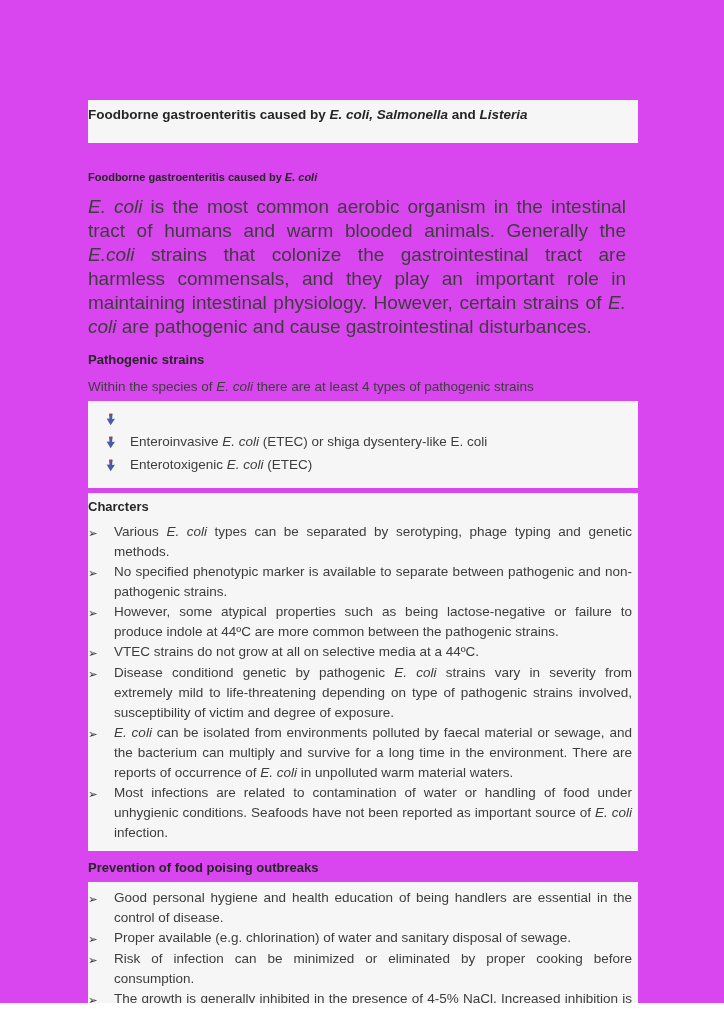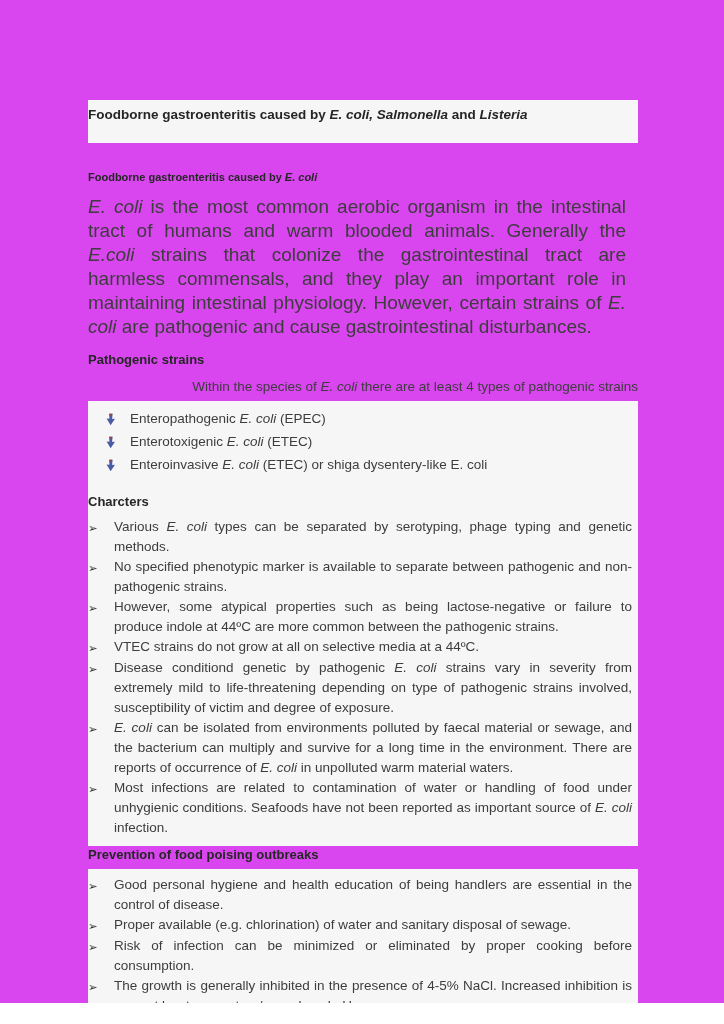--- a/index.html
+++ b/index.html
@@ -44,21 +44,20 @@
   .para {
     margin: 9px 12px 0 0;
     font-size: 19px;
     line-height: 24px;
     text-align: justify;
   }
   .intro-line {
     margin: 10px 0 0 0;
     font-size: 13.5px;
     line-height: 17px;
-    text-align: right;
   }
   .pathogenic-heading { margin-top: 12px; }
   .it { font-style: italic; }
   .list { display: block; }
   .li {
     display: flex;
     align-items: flex-start;
     font-size: 13.5px;
     line-height: 20px;
     margin: 0;
@@ -77,24 +76,25 @@
   }
   
   .chevron-bullet {
     flex: none;
     width: 26px;
     font-size: 11.5px;
     color: #2e2e2e;
     padding-top: 1px;
   }
   .characters-block {
+    margin-top: 5px;
     padding: 5px 6px 8px 0;
   }
   .characters-block .h3 { margin-bottom: 7px; }
-  .prevention-heading { }
+  .prevention-heading { margin-top: 8px; }
   .prevention-block {
     margin-top: 6px;
     padding: 6px 6px 8px 0;
   }
 </style>
 </head>
 <body>
 
 <div class="page">
   <div class="content">
@@ -111,43 +111,42 @@
 
     <div class="list strain-block gray-block">
 
         <div class="li">
           <span class="strain-bullet">
             <svg width="10" height="13" viewBox="0 0 10 13" aria-hidden="true">
               <path d="M3.2 0.8 L6.4 0.8 L6.2 6 L9 5.8 L4.6 12.2 L0.6 5.6 L3.4 5.8 Z" fill="#4a5aa5"></path>
               <path d="M3.2 0.8 L6.4 0.8 L6.3 2.6 L3.3 2.6 Z" fill="#a0433e"></path>
             </svg>
           </span>
-          <span class="li-text"><span>Enteropathogenic </span><span class="it">E. coli</span><span> (EPEC)</span></span>
+        </div>
+
+        <div class="li">
+          <span class="strain-bullet">
+            <svg width="10" height="13" viewBox="0 0 10 13" aria-hidden="true">
+              <path d="M3.2 0.8 L6.4 0.8 L6.2 6 L9 5.8 L4.6 12.2 L0.6 5.6 L3.4 5.8 Z" fill="#4a5aa5"></path>
+              <path d="M3.2 0.8 L6.4 0.8 L6.3 2.6 L3.3 2.6 Z" fill="#a0433e"></path>
+            </svg>
+          </span>
+          <span class="li-text"><span>Enteroinvasive </span><span class="it">E. coli</span><span> (ETEC) or shiga dysentery-like E. coli</span></span>
         </div>
 
         <div class="li">
           <span class="strain-bullet">
             <svg width="10" height="13" viewBox="0 0 10 13" aria-hidden="true">
               <path d="M3.2 0.8 L6.4 0.8 L6.2 6 L9 5.8 L4.6 12.2 L0.6 5.6 L3.4 5.8 Z" fill="#4a5aa5"></path>
               <path d="M3.2 0.8 L6.4 0.8 L6.3 2.6 L3.3 2.6 Z" fill="#a0433e"></path>
             </svg>
           </span>
           <span class="li-text"><span>Enterotoxigenic </span><span class="it">E. coli</span><span> (ETEC)</span></span>
         </div>
 
-        <div class="li">
-          <span class="strain-bullet">
-            <svg width="10" height="13" viewBox="0 0 10 13" aria-hidden="true">
-              <path d="M3.2 0.8 L6.4 0.8 L6.2 6 L9 5.8 L4.6 12.2 L0.6 5.6 L3.4 5.8 Z" fill="#4a5aa5"></path>
-              <path d="M3.2 0.8 L6.4 0.8 L6.3 2.6 L3.3 2.6 Z" fill="#a0433e"></path>
-            </svg>
-          </span>
-          <span class="li-text"><span>Enteroinvasive </span><span class="it">E. coli</span><span> (ETEC) or shiga dysentery-like E. coli</span></span>
-        </div>
-
       </div>
 
     <div class="characters-block gray-block">
       <h3 class="h3">Charcters</h3>
       <div class="list">
 
           <div class="li">
             <span class="chevron-bullet">➢</span>
             <span class="li-text"><span>Various </span><span class="it">E. coli</span><span> types can be separated by serotyping, phage typing and genetic methods.</span></span>
           </div>

